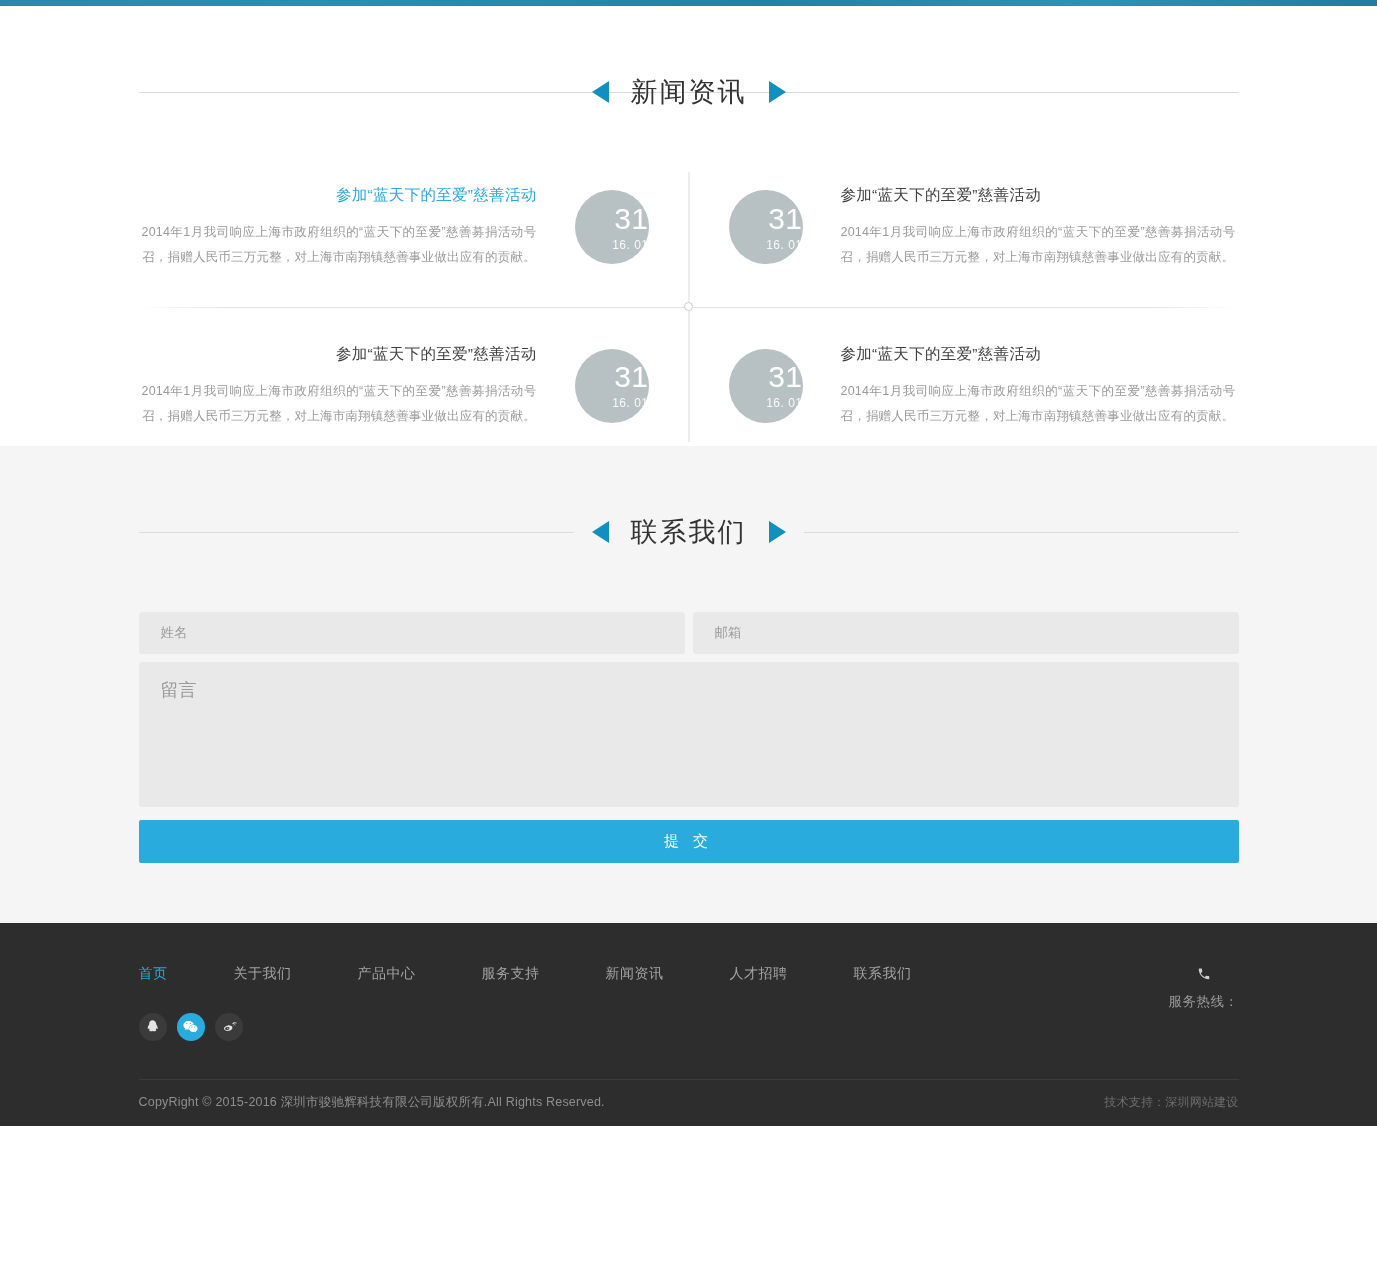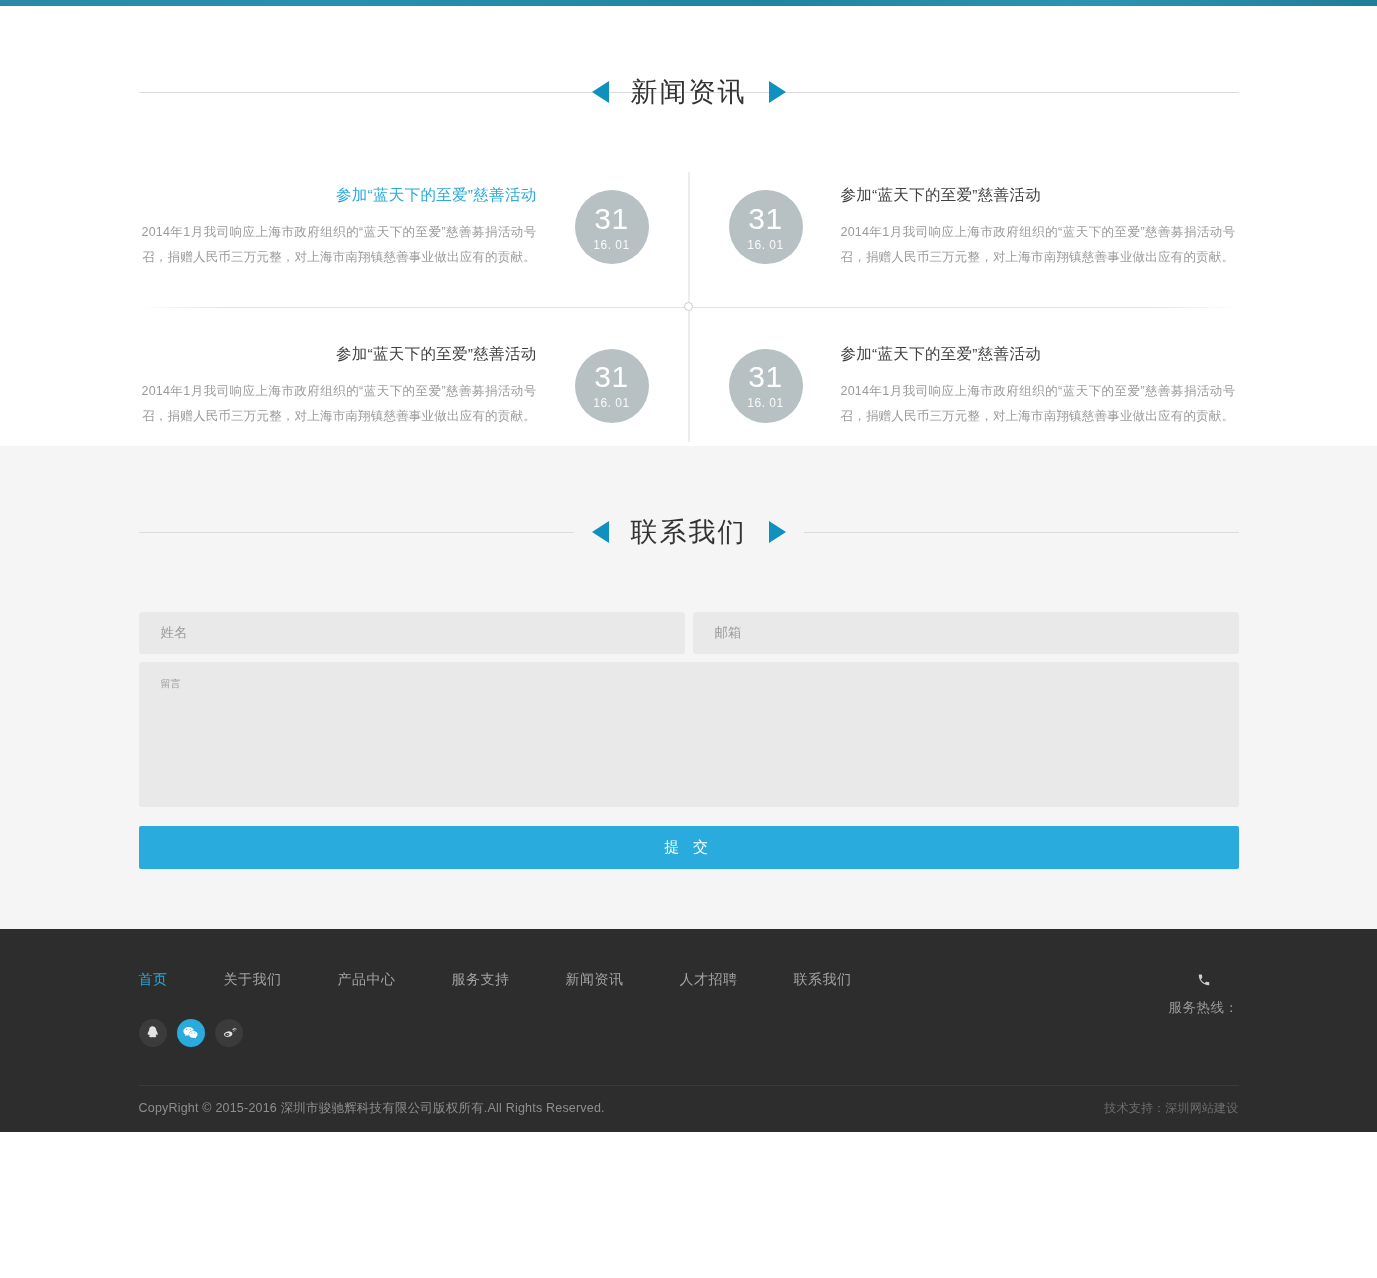--- a/index.html
+++ b/index.html
@@ -111,21 +111,21 @@
   .news-cell.r2 { padding-top: 38px; padding-bottom: 16px; }
 
   .date-badge {
     flex: 0 0 auto;
     width: 74px; height: 74px;
     border-radius: 50%;
     background: #b7c0c2;
     color: #ffffff;
     display: flex;
     flex-direction: column;
-    align-items: center;
+    align-items: flex-end;
     justify-content: center;
     margin-top: 6px;
   }
   .date-day { font-size: 30px; line-height: 1; font-weight: 300; letter-spacing: 0.5px; }
   .date-ym  { font-size: 12px; line-height: 1; margin-top: 5px; opacity: .92; letter-spacing: .5px; }
 
   .news-text { max-width: 395px; }
   .news-cell.left  .news-text { text-align: right;  margin-right: 38px; }
   .news-cell.right .news-text { text-align: left;   margin-left: 38px; }
 
@@ -186,51 +186,51 @@
   }
   .field::placeholder { color: #9b9b9b; }
   .field-msg {
     margin-top: 8px;
     width: 100%;
     height: 145px;
     background: #e9e9e9;
     border: none;
     border-radius: 3px;
     padding: 14px 22px;
-    font-size: 10px;
+    font-size: 18px;
     color: #555;
     resize: none;
     font-family: Liberation Serif, serif;
     outline: none;
     line-height: 1.6;
   }
   .field-msg::placeholder { color: #9b9b9b; }
   .btn-submit {
-    margin-top: 15px;
+    margin-top: 9px;
     width: 100%;
     height: 43px;
     background: #29abdd;
     border: none;
     border-radius: 2px;
     color: #ffffff;
     font-size: 15px;
     letter-spacing: 5px;
     cursor: pointer;
-    font-family: Liberation Serif, serif;
+    font-family: Liberation Sans, sans-serif;
   }
 
   
   .footer { background: #2d2d2d; padding-top: 42px; }
   .footer-top {
     display: flex;
     align-items: flex-start;
     justify-content: space-between;
   }
   .footer-left { flex: 1; }
-  .footer-nav { display: flex; gap: 4px; text-align: center; }
+  .footer-nav { display: flex; gap: 14px; text-align: center; }
   .footer-nav a {
     color: #a3a3a3;
     font-size: 14px;
     text-decoration: none;
     margin-right: 52px;
     letter-spacing: .5px;
     cursor: pointer;
   }
   .footer-nav a:last-child { margin-right: 0; }
   .footer-nav a.active { color: #2aa9da; }

